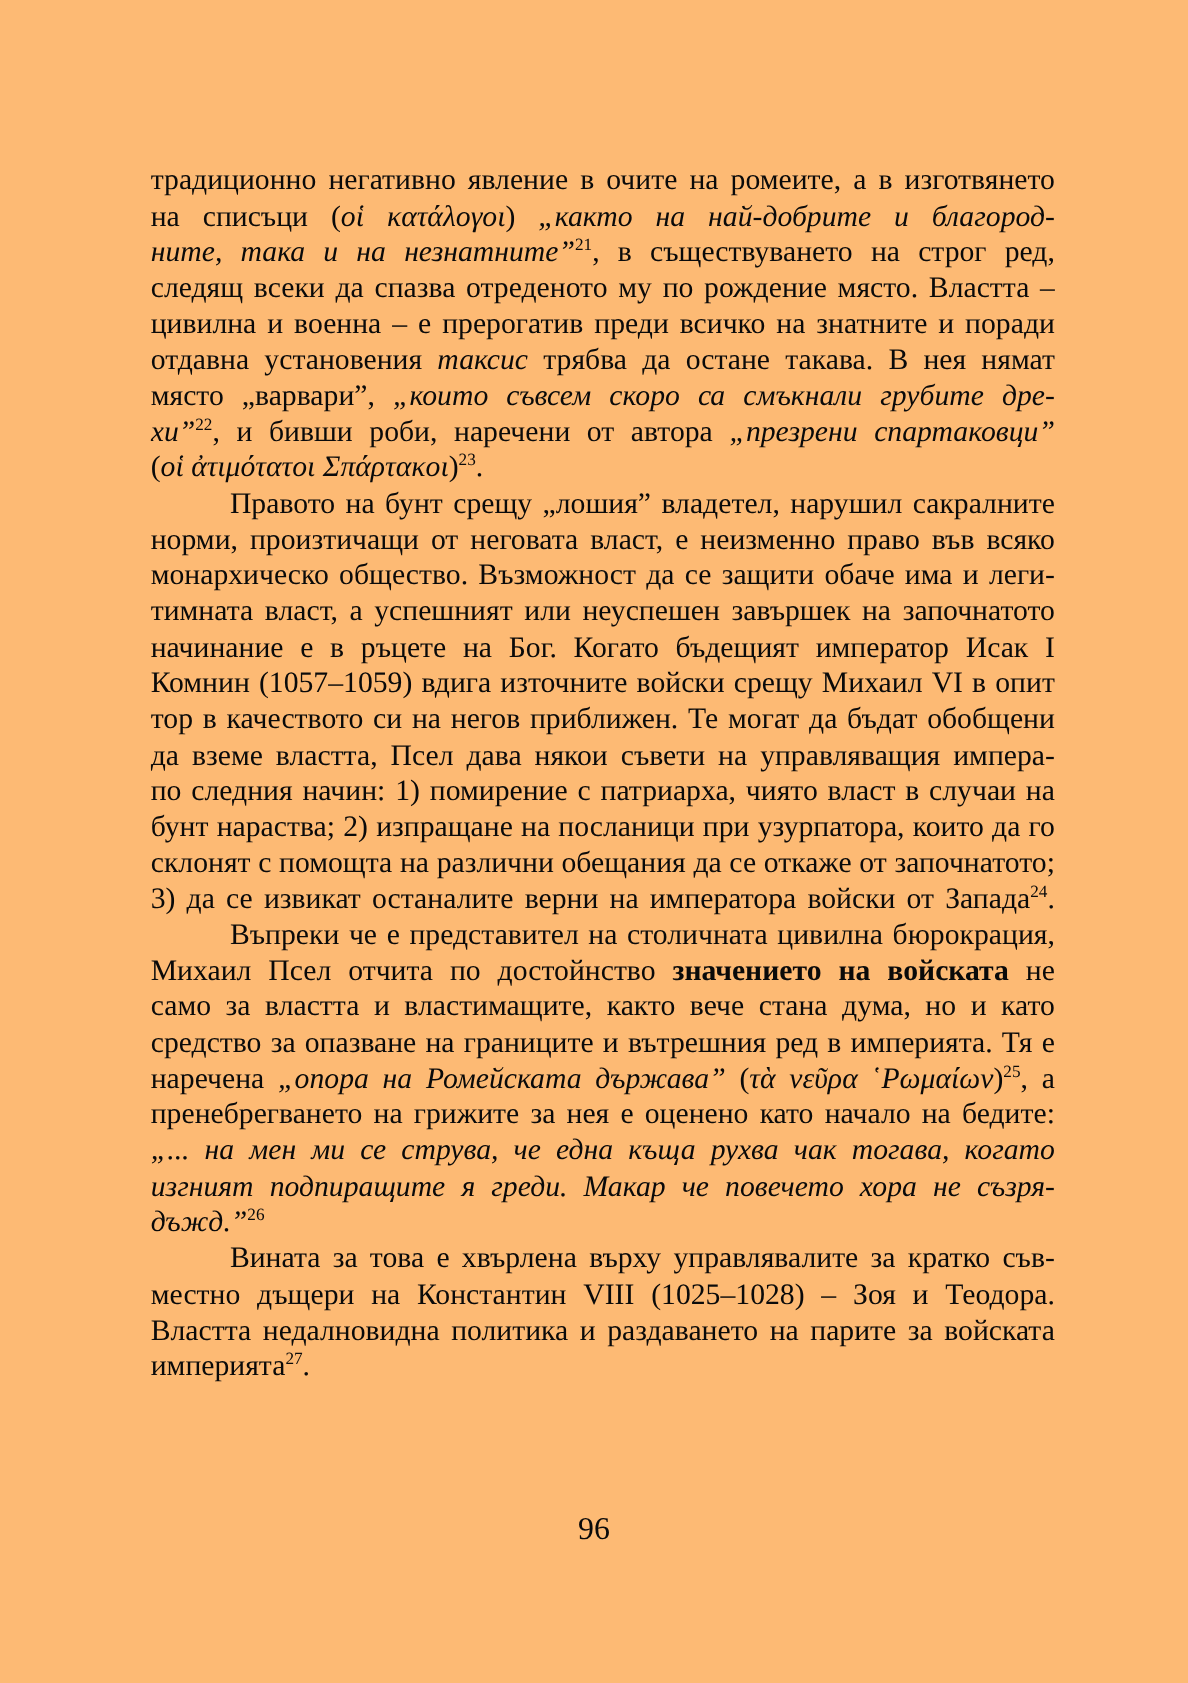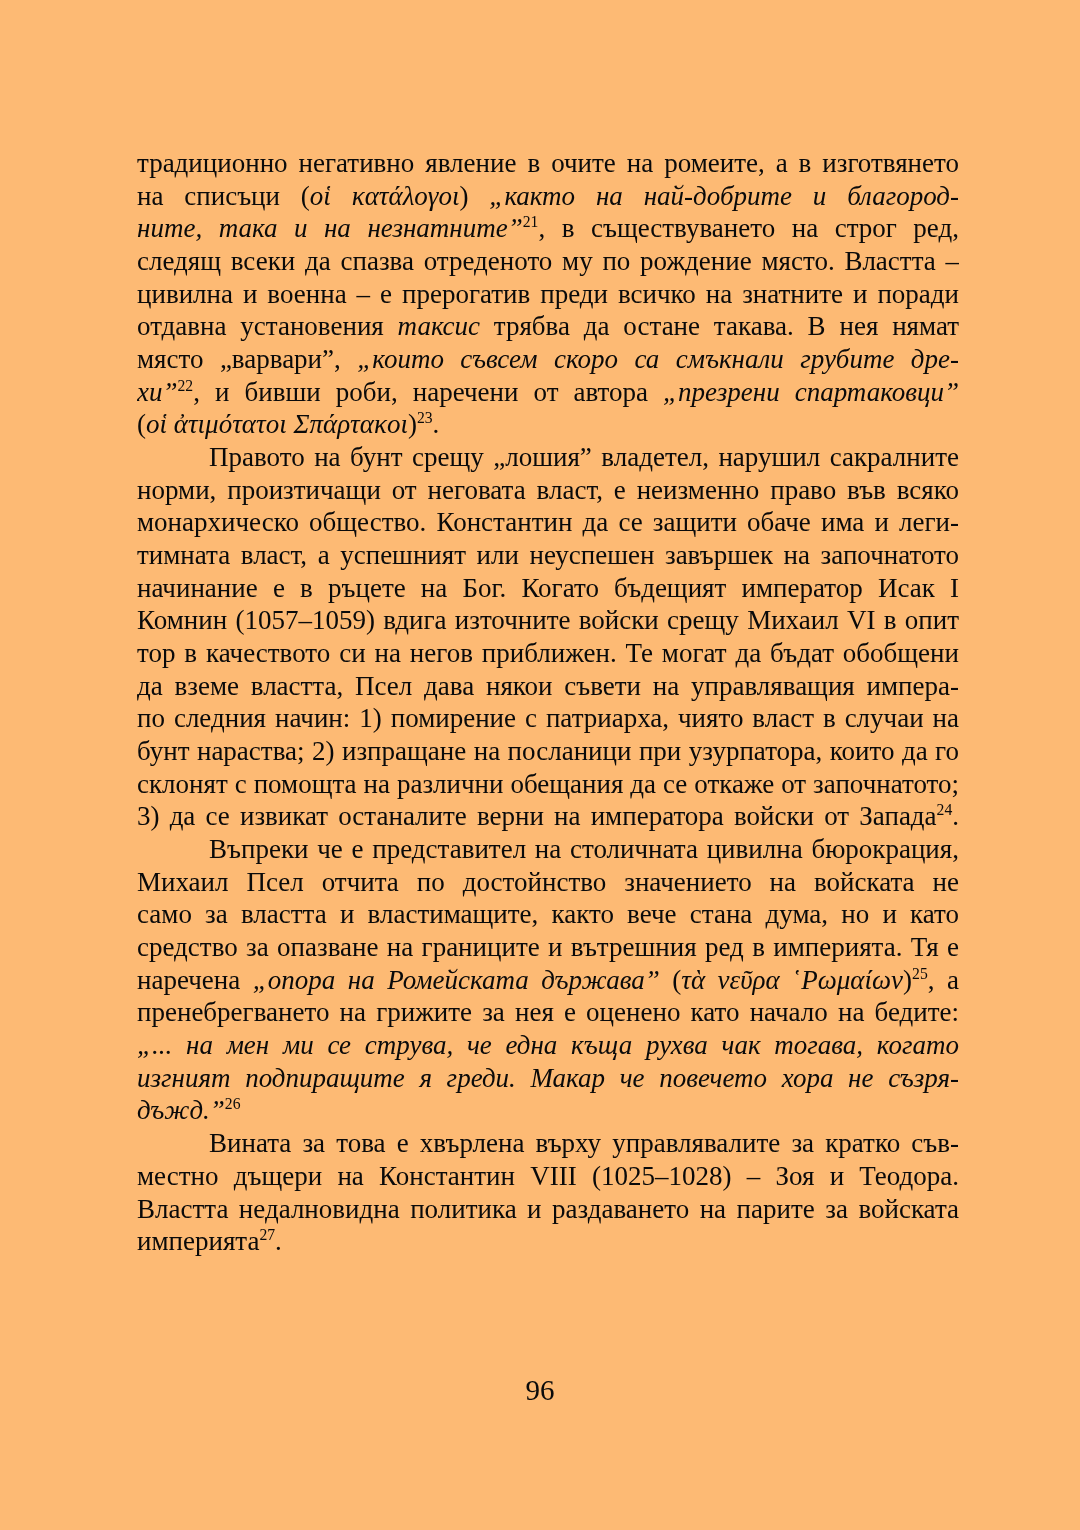--- a/index.html
+++ b/index.html
@@ -30,21 +30,21 @@
     white-space:normal;
   }
   .line.last{
     text-align-last:left;
   }
   .line.indent{
     text-indent:72px;
   }
   .seg-n{font-style:normal;font-weight:normal;}
   .seg-i{font-style:italic;}
-  .seg-b{font-weight:normal;margin-top:16px;}
+  .seg-b{font-weight:bold;margin-top:16px;}
   sup.seg-sup{
     font-size:0.58em;
     line-height:0;
     vertical-align:super;
     font-style:normal;
   }
   .page-number{
     position:absolute;
     top:1373px;left:0;
     width:1080px;
@@ -63,21 +63,21 @@
       <div class="line"><span class="seg-n">на списъци (</span><span class="seg-i">οἱ κατάλογοι</span><span class="seg-n">) </span><span class="seg-i">„както на най-добрите и благород-</span></div>
       <div class="line"><span class="seg-i">ните, така и на незнатните”</span><sup class="seg-sup">21</sup><span class="seg-n">, в съществуването на строг ред,</span></div>
       <div class="line"><span class="seg-n">следящ всеки да спазва отреденото му по рождение място. Властта –</span></div>
       <div class="line"><span class="seg-n">цивилна и военна – е прерогатив преди всичко на знатните и поради</span></div>
       <div class="line"><span class="seg-n">отдавна установения </span><span class="seg-i">таксис</span><span class="seg-n"> трябва да остане такава. В нея нямат</span></div>
       <div class="line"><span class="seg-n">място „варвари”, </span><span class="seg-i">„които съвсем скоро са смъкнали грубите дре-</span></div>
       <div class="line"><span class="seg-i">хи”</span><sup class="seg-sup">22</sup><span class="seg-n">, и бивши роби, наречени от автора </span><span class="seg-i">„презрени спартаковци”</span></div>
       <div class="line last"><span class="seg-n">(</span><span class="seg-i">οἱ ἀτιμότατοι Σπάρτακοι</span><span class="seg-n">)</span><sup class="seg-sup">23</sup><span class="seg-n">.</span></div>
       <div class="line indent"><span class="seg-n">Правото на бунт срещу „лошия” владетел, нарушил сакралните</span></div>
       <div class="line"><span class="seg-n">норми, произтичащи от неговата власт, е неизменно право във всяко</span></div>
-      <div class="line"><span class="seg-n">монархическо общество. Константин да се защити обаче има и леги-</span></div>
+      <div class="line"><span class="seg-n">монархическо общество. Възможност да се защити обаче има и леги-</span></div>
       <div class="line"><span class="seg-n">тимната власт, а успешният или неуспешен завършек на започнатото</span></div>
       <div class="line"><span class="seg-n">начинание е в ръцете на Бог. Когато бъдещият император Исак I</span></div>
       <div class="line"><span class="seg-n">Комнин (1057–1059) вдига източните войски срещу Михаил VI в опит</span></div>
       <div class="line"><span class="seg-n">тор в качеството си на негов приближен. Те могат да бъдат обобщени</span></div>
       <div class="line"><span class="seg-n">да вземе властта, Псел дава някои съвети на управляващия импера-</span></div>
       <div class="line"><span class="seg-n">по следния начин: 1) помирение с патриарха, чиято власт в случаи на</span></div>
       <div class="line"><span class="seg-n">бунт нараства; 2) изпращане на посланици при узурпатора, които да го</span></div>
       <div class="line"><span class="seg-n">склонят с помощта на различни обещания да се откаже от започнатото;</span></div>
       <div class="line"><span class="seg-n">3) да се извикат останалите верни на императора войски от Запада</span><sup class="seg-sup">24</sup><span class="seg-n">.</span></div>
       <div class="line indent"><span class="seg-n">Въпреки че е представител на столичната цивилна бюрокрация,</span></div>

